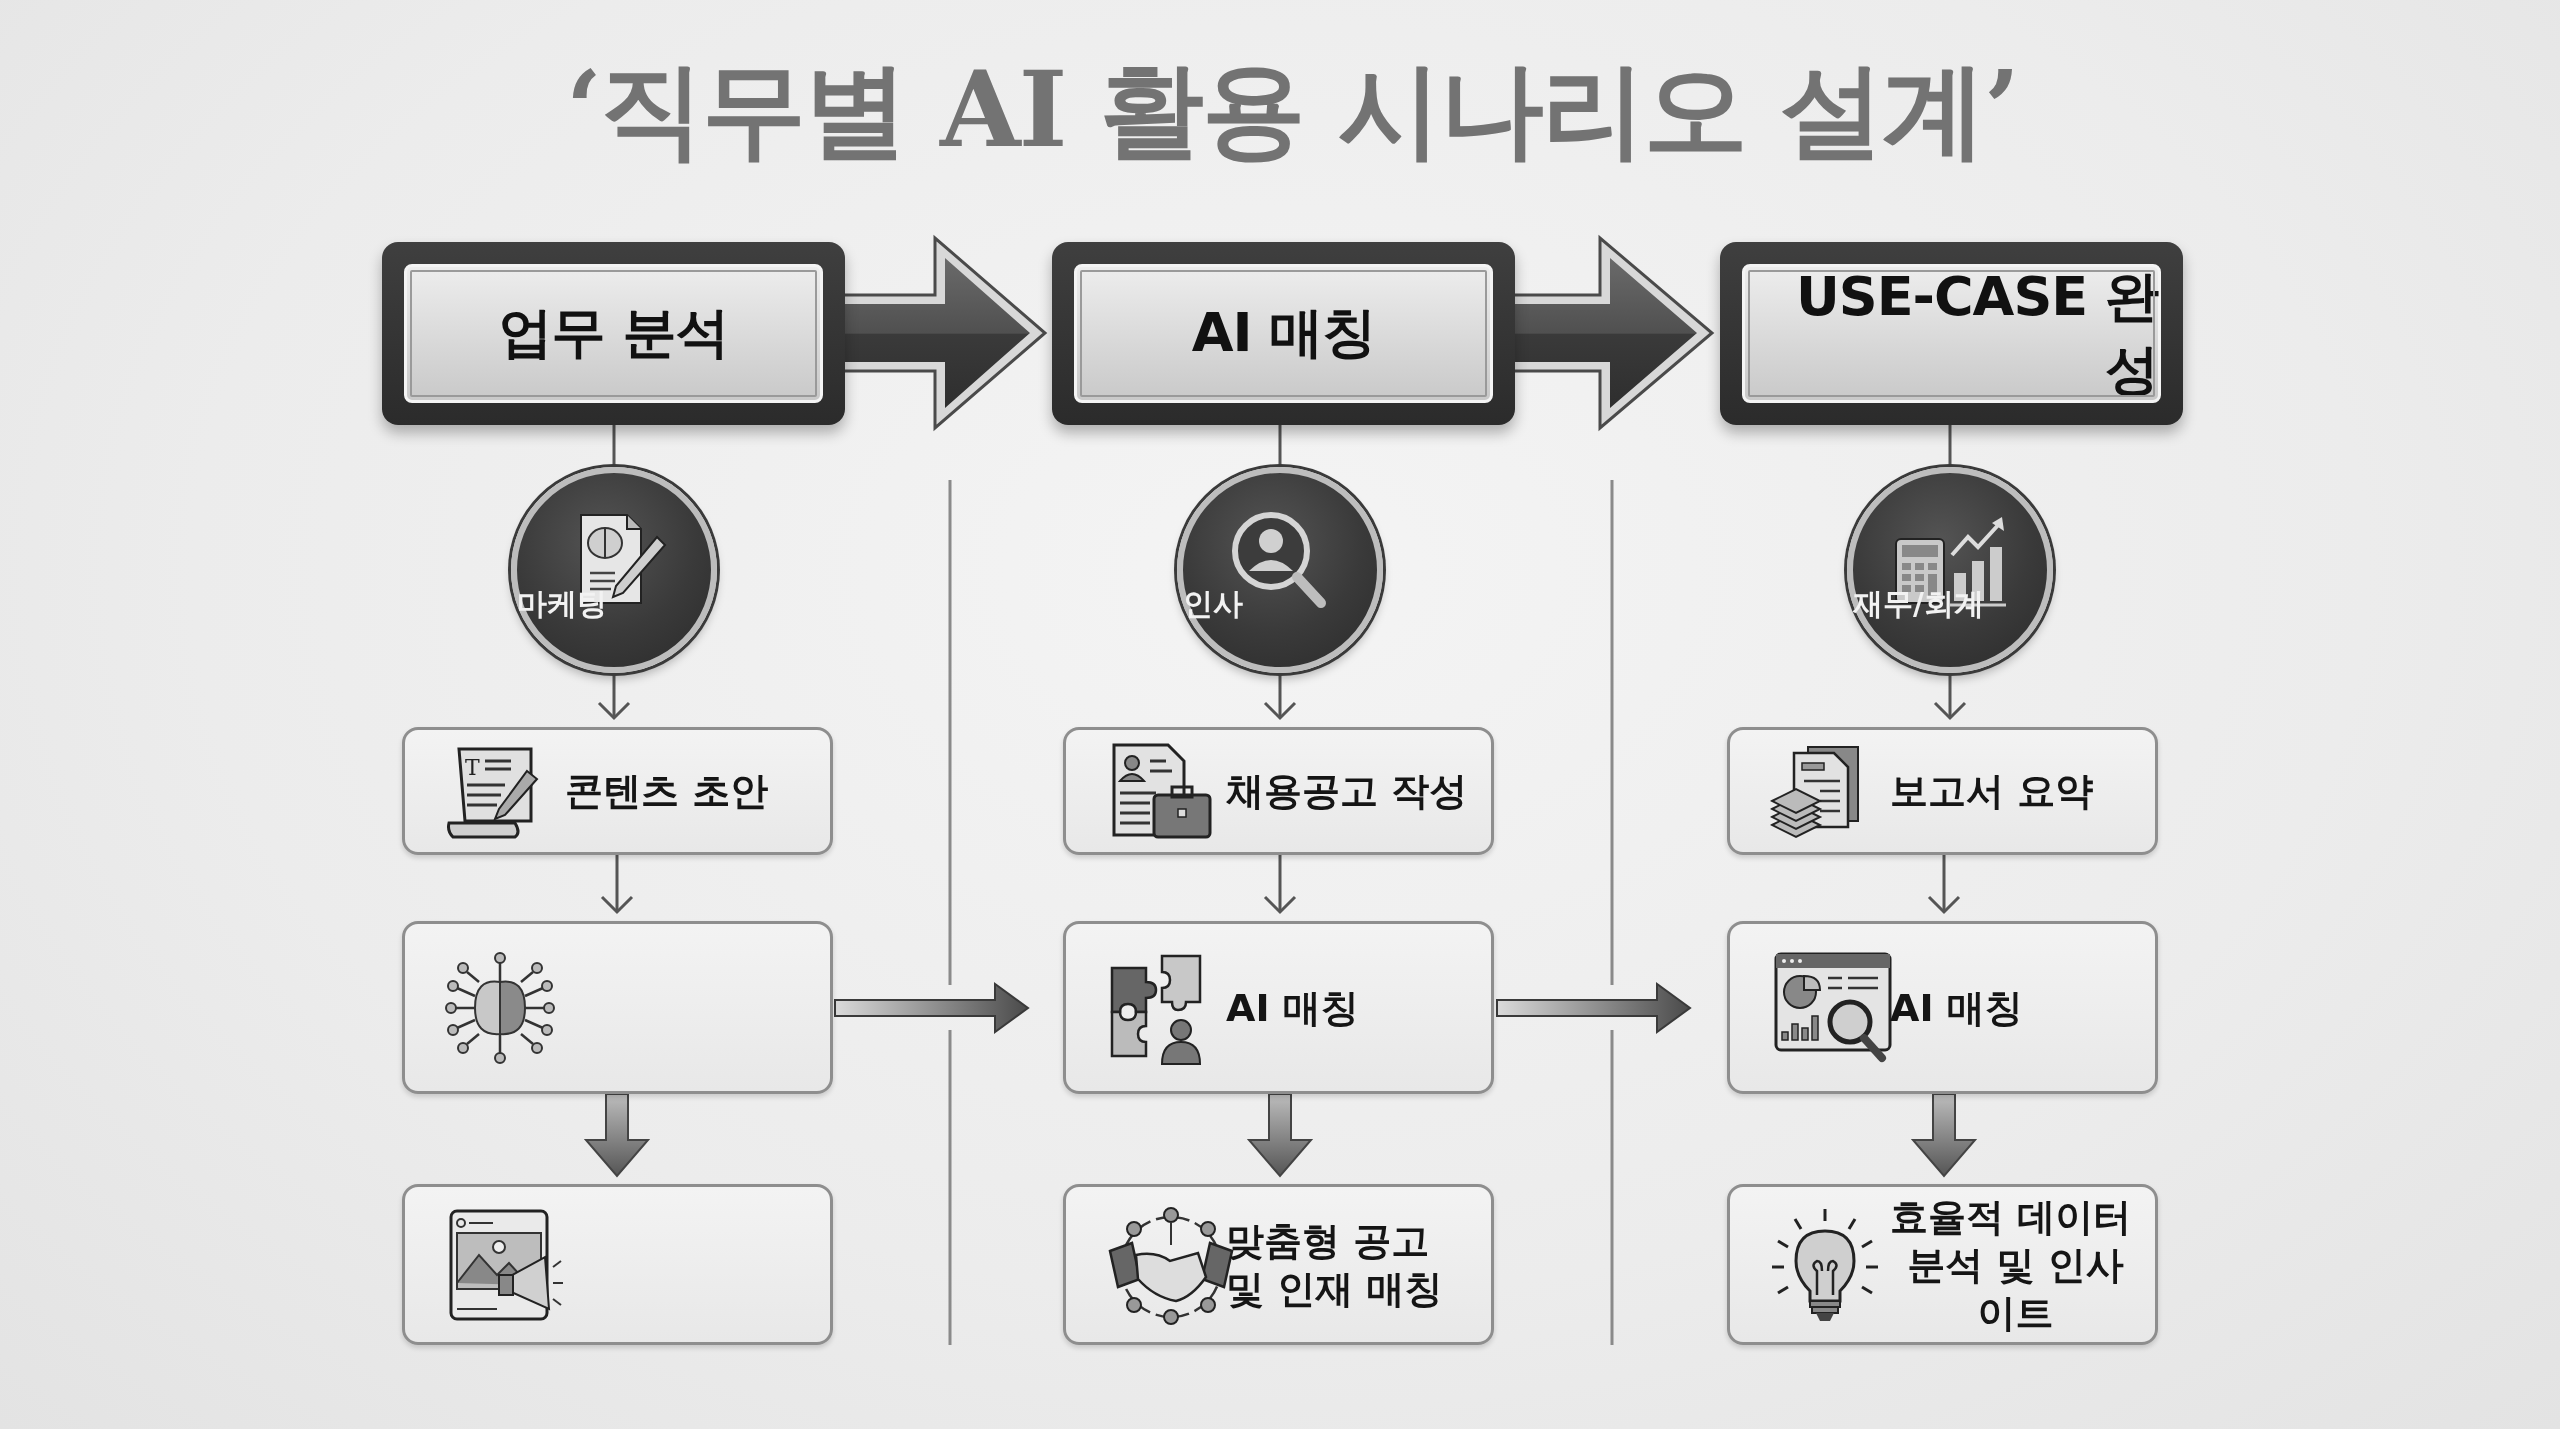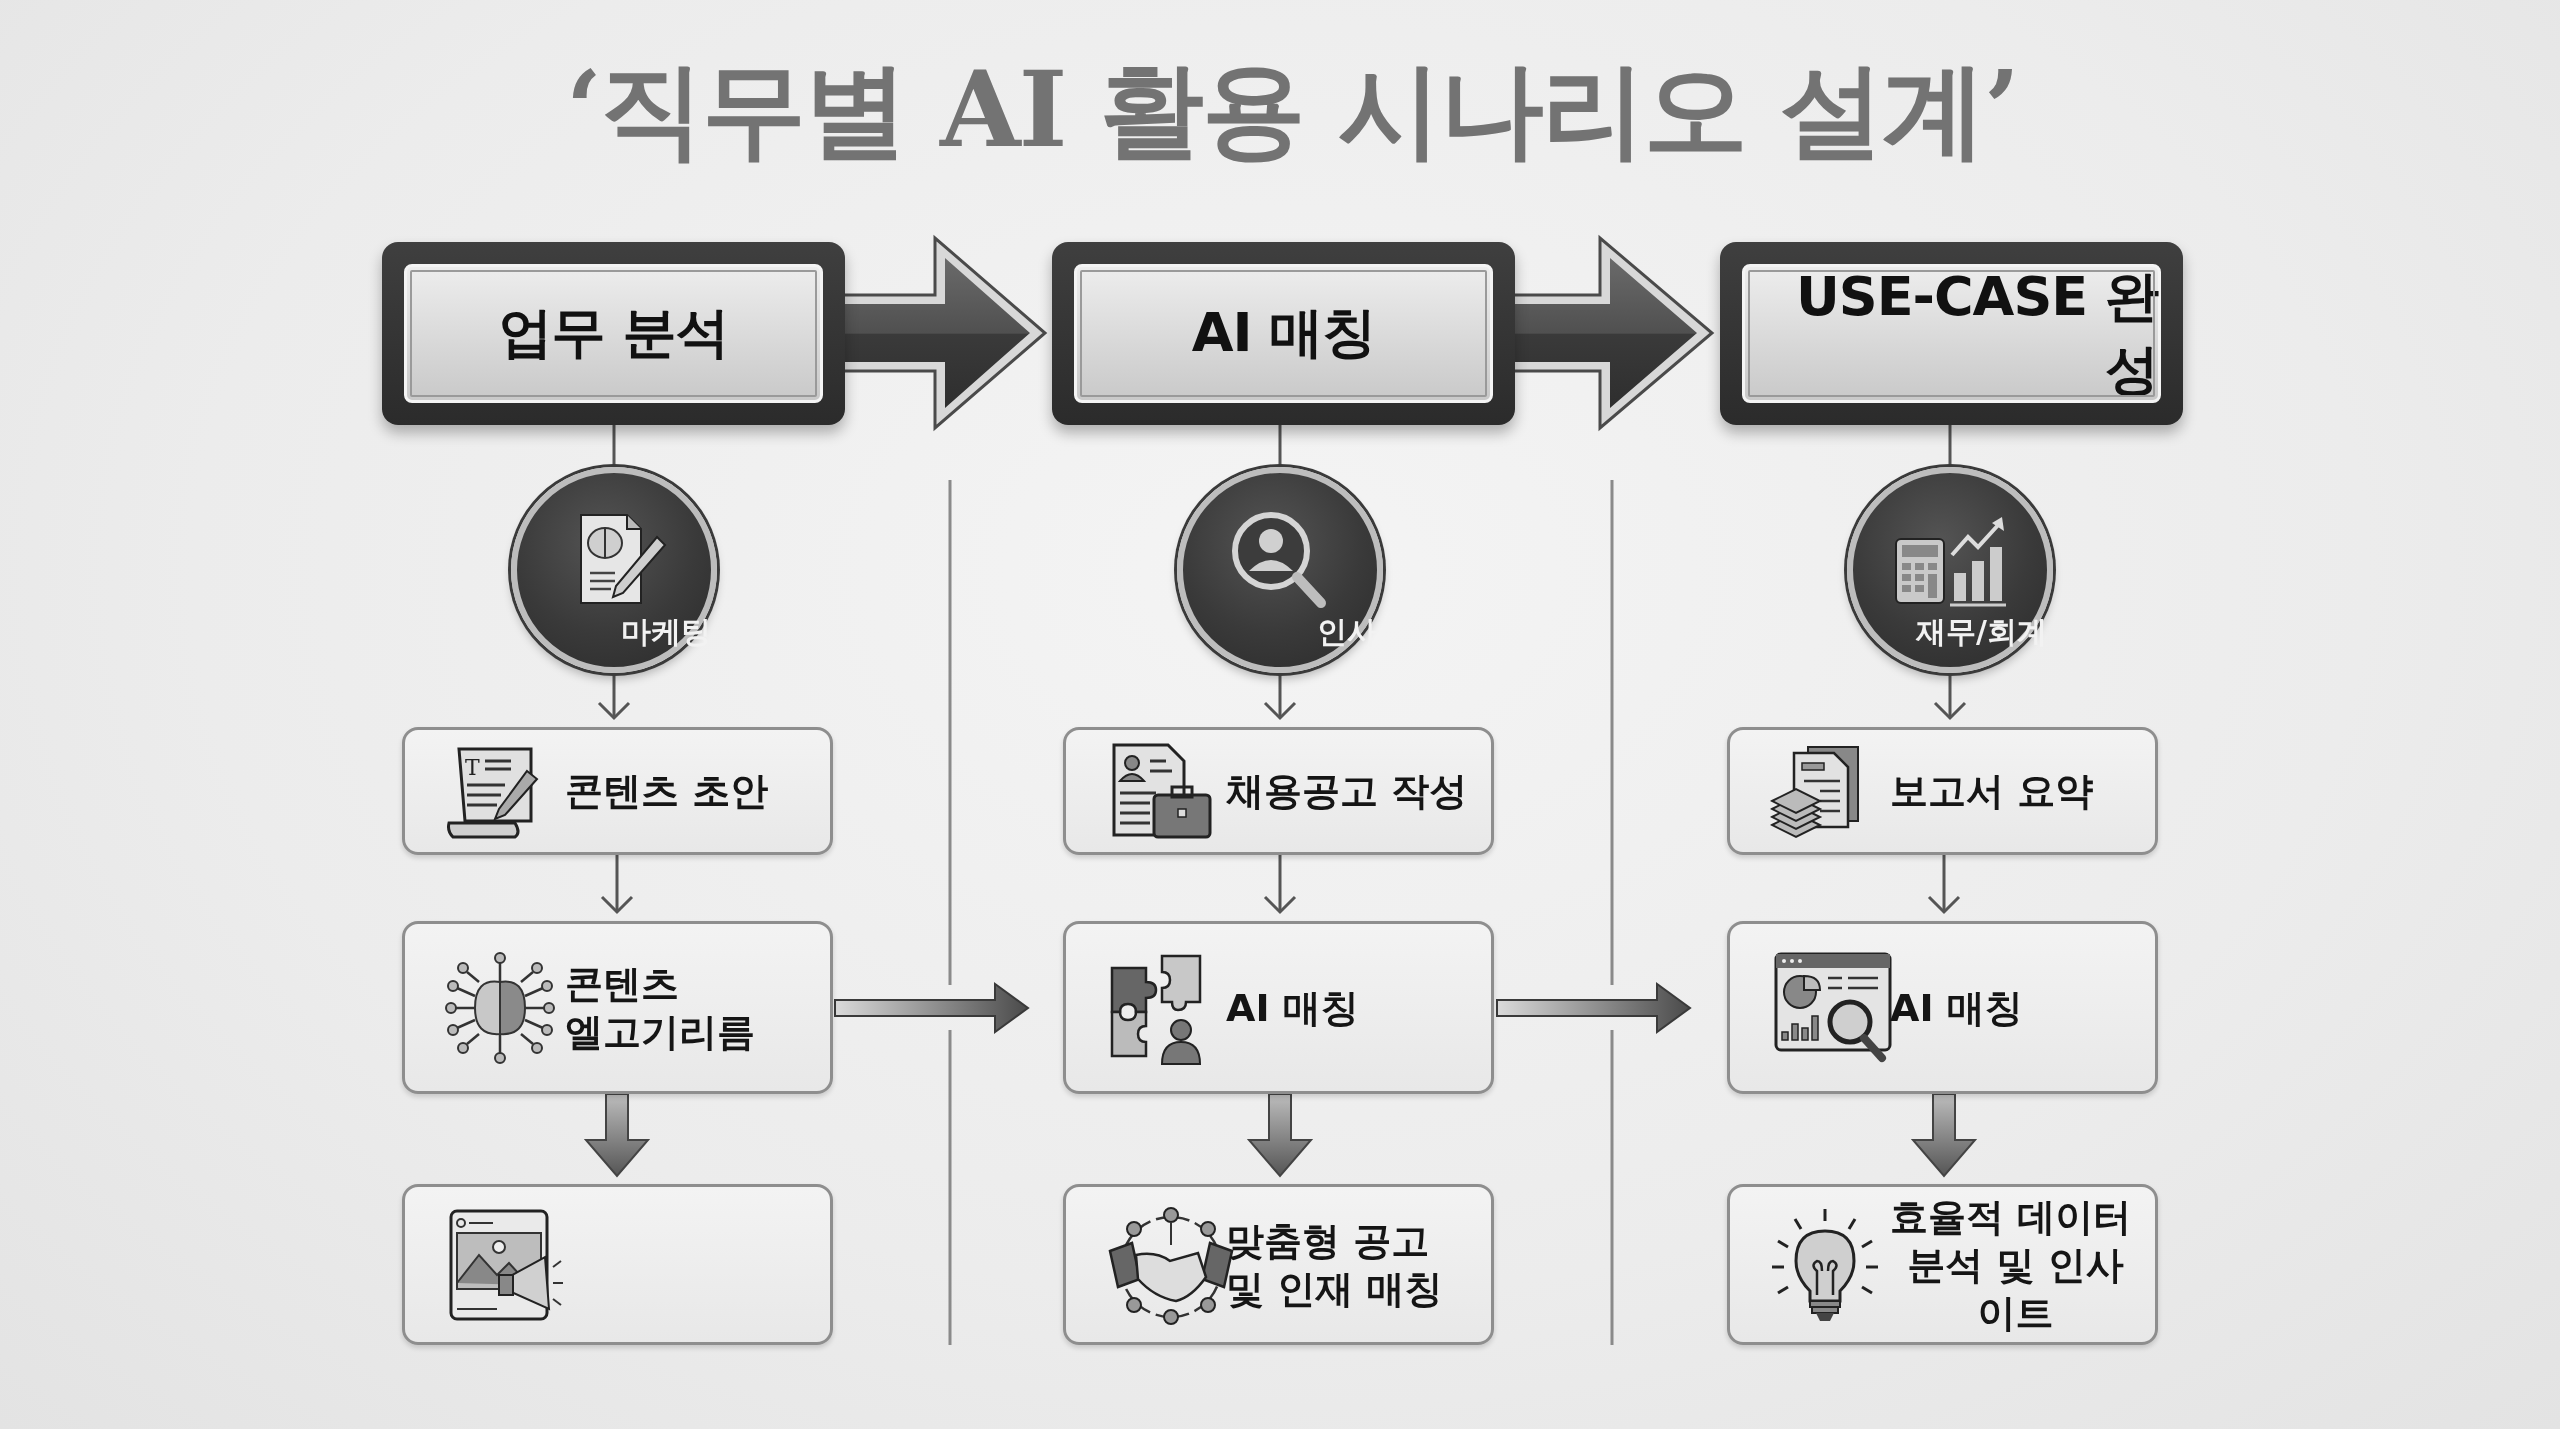--- a/index.html
+++ b/index.html
@@ -31,21 +31,21 @@
     font-weight:bold; font-size:54px; color:#111; letter-spacing:-1px;
   }
   .circle {
     position:absolute; width:206px; height:206px; border-radius:50%;
     background: radial-gradient(circle at 45% 35%, #545454 0%, #3a3a3a 55%, #2a2a2a 100%);
     border:6px solid #bdbdbd; box-shadow: 0 0 0 3px #3a3a3a, 0 6px 10px rgba(0,0,0,0.25);
     box-sizing:border-box;
   }
   .circle .ic { position:absolute; left:50%; top:38px; transform:translateX(-50%); }
   .circle .lbl {
-    position:absolute; left:0; right:0; bottom:14px; text-align:right;
+    position:absolute; left:0; right:0; bottom:42px; text-align:left;
     color:#f2f2f2; font-size:30px; font-weight:bold;
   }
   .card {
     position:absolute; width:431px; box-sizing:border-box;
     background: linear-gradient(180deg, #f3f3f3, #e8e8e8);
     border:3px solid #8e8e8e; border-radius:16px;
     box-shadow: 0 3px 5px rgba(0,0,0,0.15);
   }
   .card .ic { position:absolute; left:40px; top:50%; transform:translateY(-50%); }
   .card .txt {
@@ -234,24 +234,20 @@
         <circle cx="18" cy="100" r="5"></circle>
         <circle cx="92" cy="100" r="5"></circle>
       <circle cx="8" cy="38" r="5"></circle>
         <circle cx="102" cy="38" r="5"></circle>
         <circle cx="8" cy="82" r="5"></circle>
         <circle cx="102" cy="82" r="5"></circle>
     </g>
     <path d="M55 34 Q30 30 30 60 Q30 88 55 86 Z" fill="#c8c8c8" stroke="#333" stroke-width="2"></path>
     <path d="M55 34 Q80 30 80 60 Q80 88 55 86 Z" fill="#8a8a8a" stroke="#333" stroke-width="2"></path>
   </svg>
-  <div class="txt">
-    <span>콘텐츠</span>
-    <span>엘고기리름</span>
-  </div>
 </div>
 <div class="card row3" style="left:402px;">
   <svg class="ic" width="120" height="120" viewBox="0 0 120 120">
     <rect x="6" y="6" width="96" height="108" rx="6" fill="#eaeaea" stroke="#222" stroke-width="3"></rect>
     <circle cx="16" cy="18" r="4" fill="none" stroke="#333" stroke-width="2"></circle>
     <line x1="24" y1="18" x2="48" y2="18" stroke="#333" stroke-width="2"></line>
     <rect x="12" y="28" width="84" height="56" fill="#bdbdbd" stroke="#333" stroke-width="2"></rect>
     <polyline points="12,78 34,50 52,70 64,58 84,80" fill="#888" stroke="#333" stroke-width="2"></polyline>
     <circle cx="54" cy="42" r="6" fill="#eee" stroke="#333" stroke-width="2"></circle>
     <line x1="12" y1="104" x2="52" y2="104" stroke="#333" stroke-width="2"></line>

